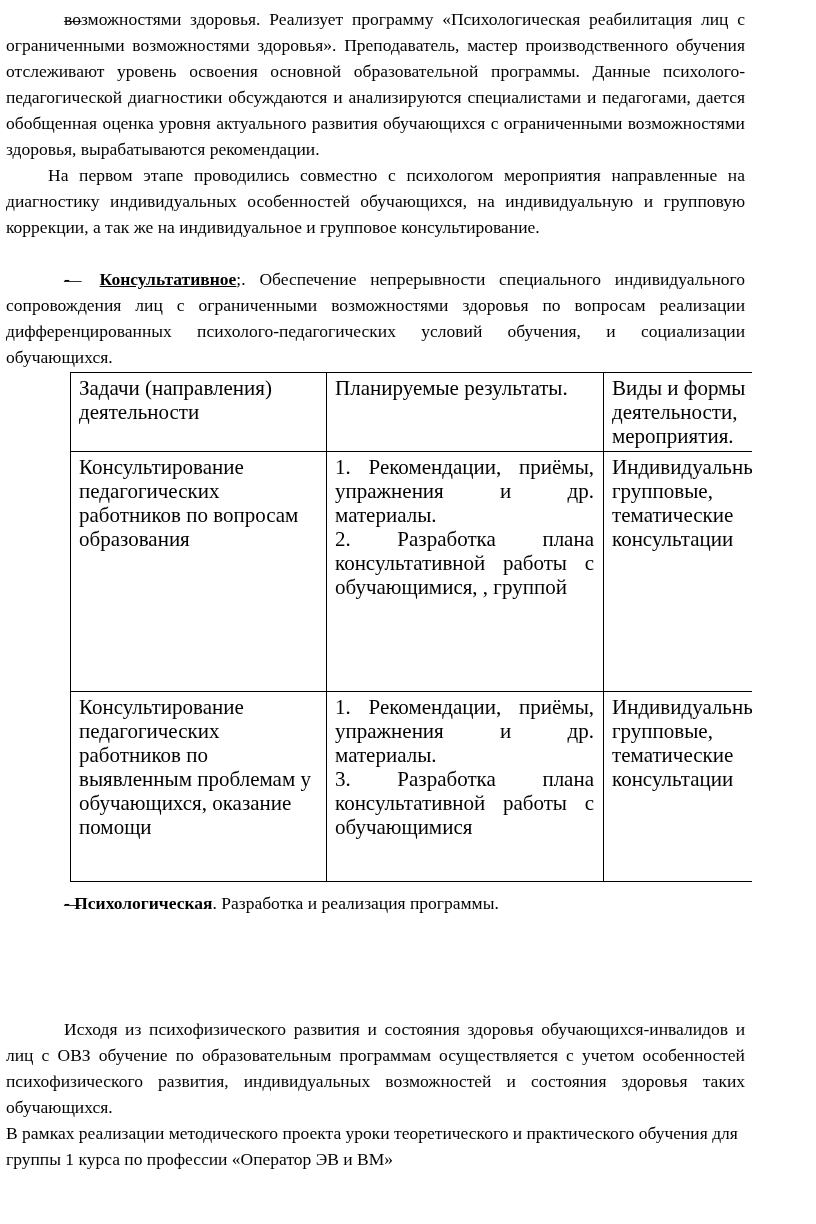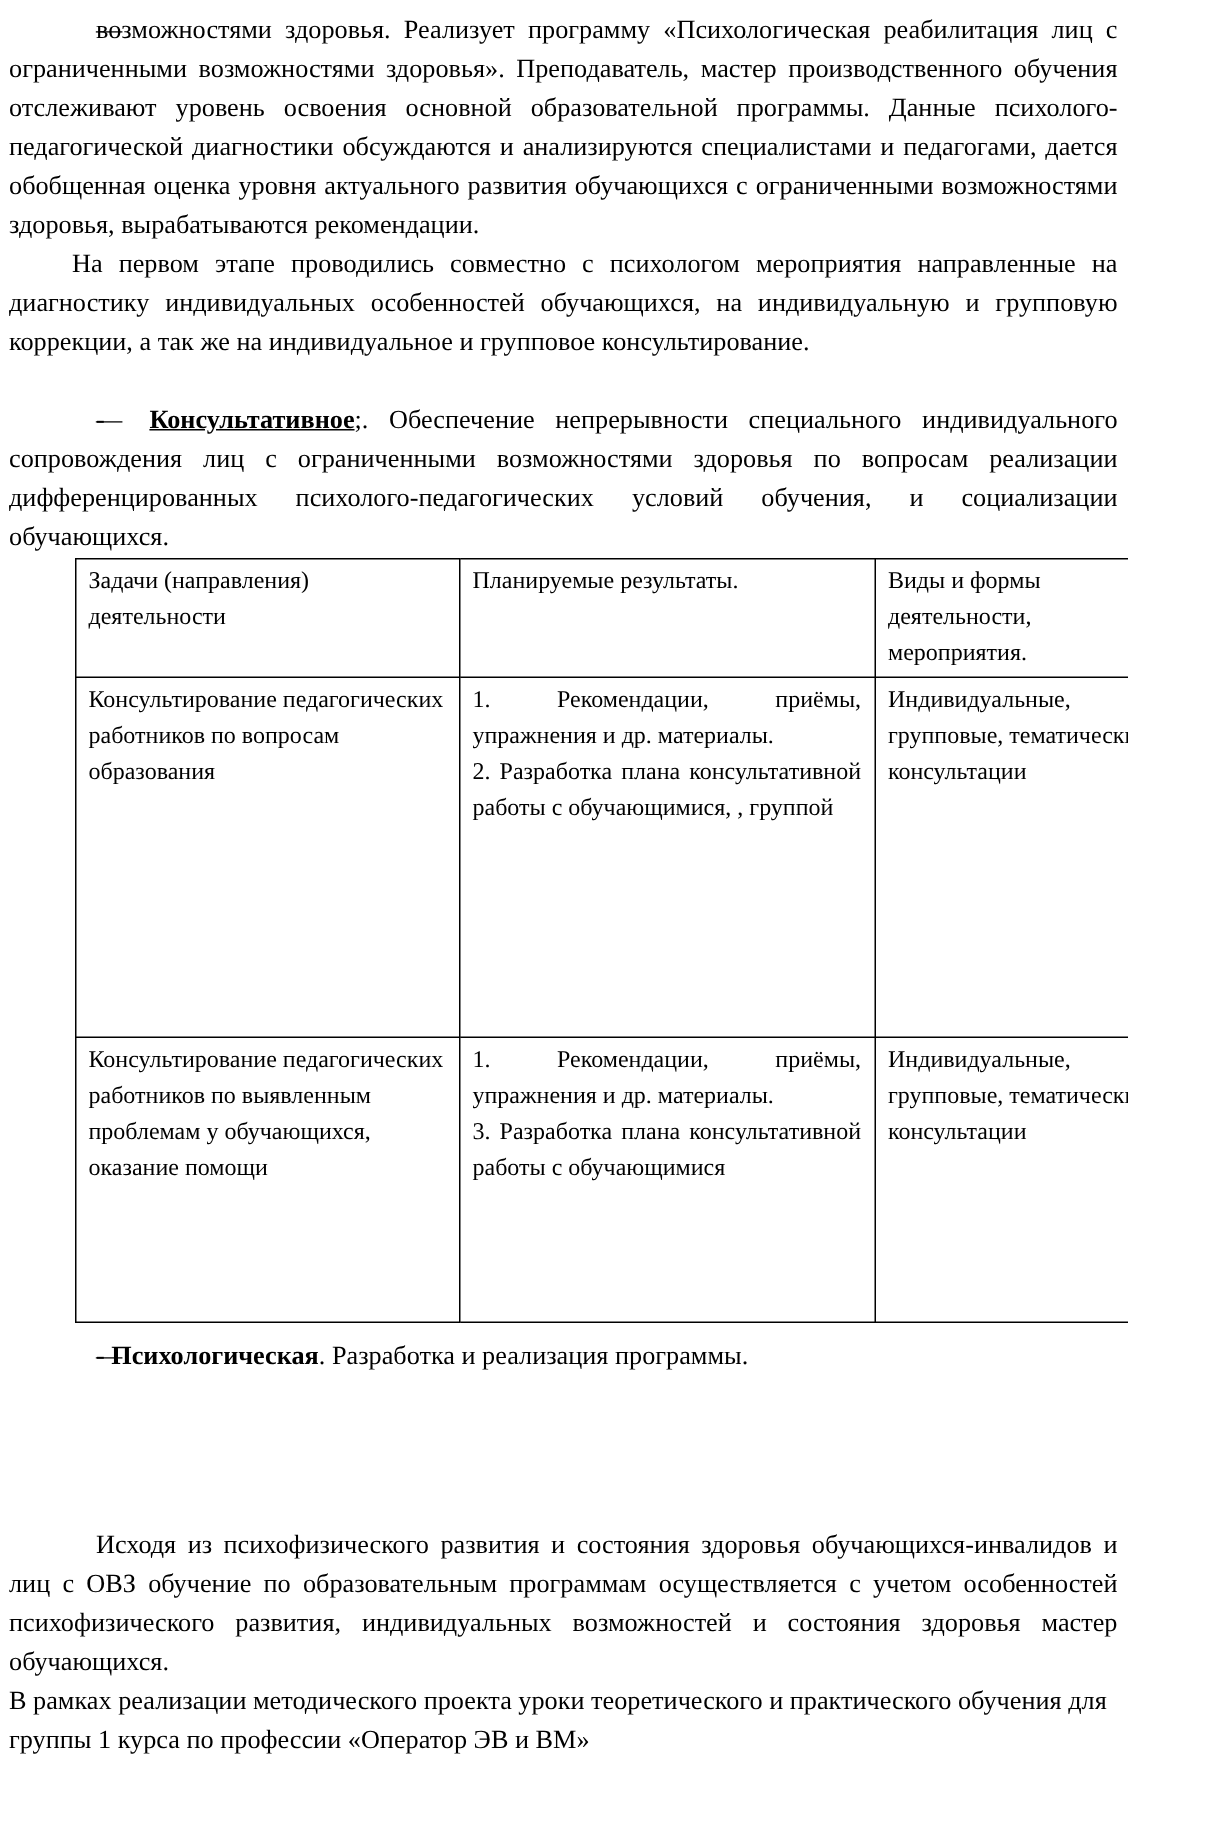--- a/index.html
+++ b/index.html
@@ -24,23 +24,23 @@
   .mt-line { margin-top: 26px; }
   .bu { font-weight: bold; text-decoration: underline; margin-left: 16px; }
   .b  { font-weight: bold; }
   .gap-large { height: 100px; }
   .gap-after-table { height: 8px; }
 
   table.doc-table {
     border-collapse: collapse;
     table-layout: fixed;
     width: 741px;
-    margin-left: 44px;
+    margin-left: 64px;
     margin-top: 2px;
-    font-size: 16px;
+    font-size: 21px;
     line-height: 24px;
   }
   table.doc-table td, table.doc-table th {
     border: 1px solid #000000;
     vertical-align: top;
     padding: 3px 9px 3px 8px;
     font-weight: normal;
     text-align: left;
   }
   tr.hdr-row    { height: 72px; }
@@ -89,17 +89,17 @@
     </tr>
   </tbody>
     </table>
 
   <div class="gap-after-table"></div>
 
   <p><span class="dash-lead">—</span><span>- </span><span class="b">Психологическая</span><span>. Разработка и реализация программы.</span></p>
 
   <div class="gap-large"></div>
 
-  <p class="just indent-big">Исходя из психофизического развития и состояния здоровья обучающихся-инвалидов и лиц с ОВЗ обучение по образовательным программам осуществляется с учетом особенностей психофизического развития, индивидуальных возможностей и состояния здоровья мастер обучающихся.</p>
+  <p class="just indent-big">Исходя из психофизического развития и состояния здоровья обучающихся-инвалидов и лиц с ОВЗ обучение по образовательным программам осуществляется с учетом особенностей психофизического развития, индивидуальных возможностей и состояния здоровья таких обучающихся.</p>
 
   <p>В рамках реализации методического проекта уроки теоретического и практического обучения для группы 1 курса по профессии «Оператор ЭВ и ВМ»</p>
 
 </div>
 
 </body></html>

